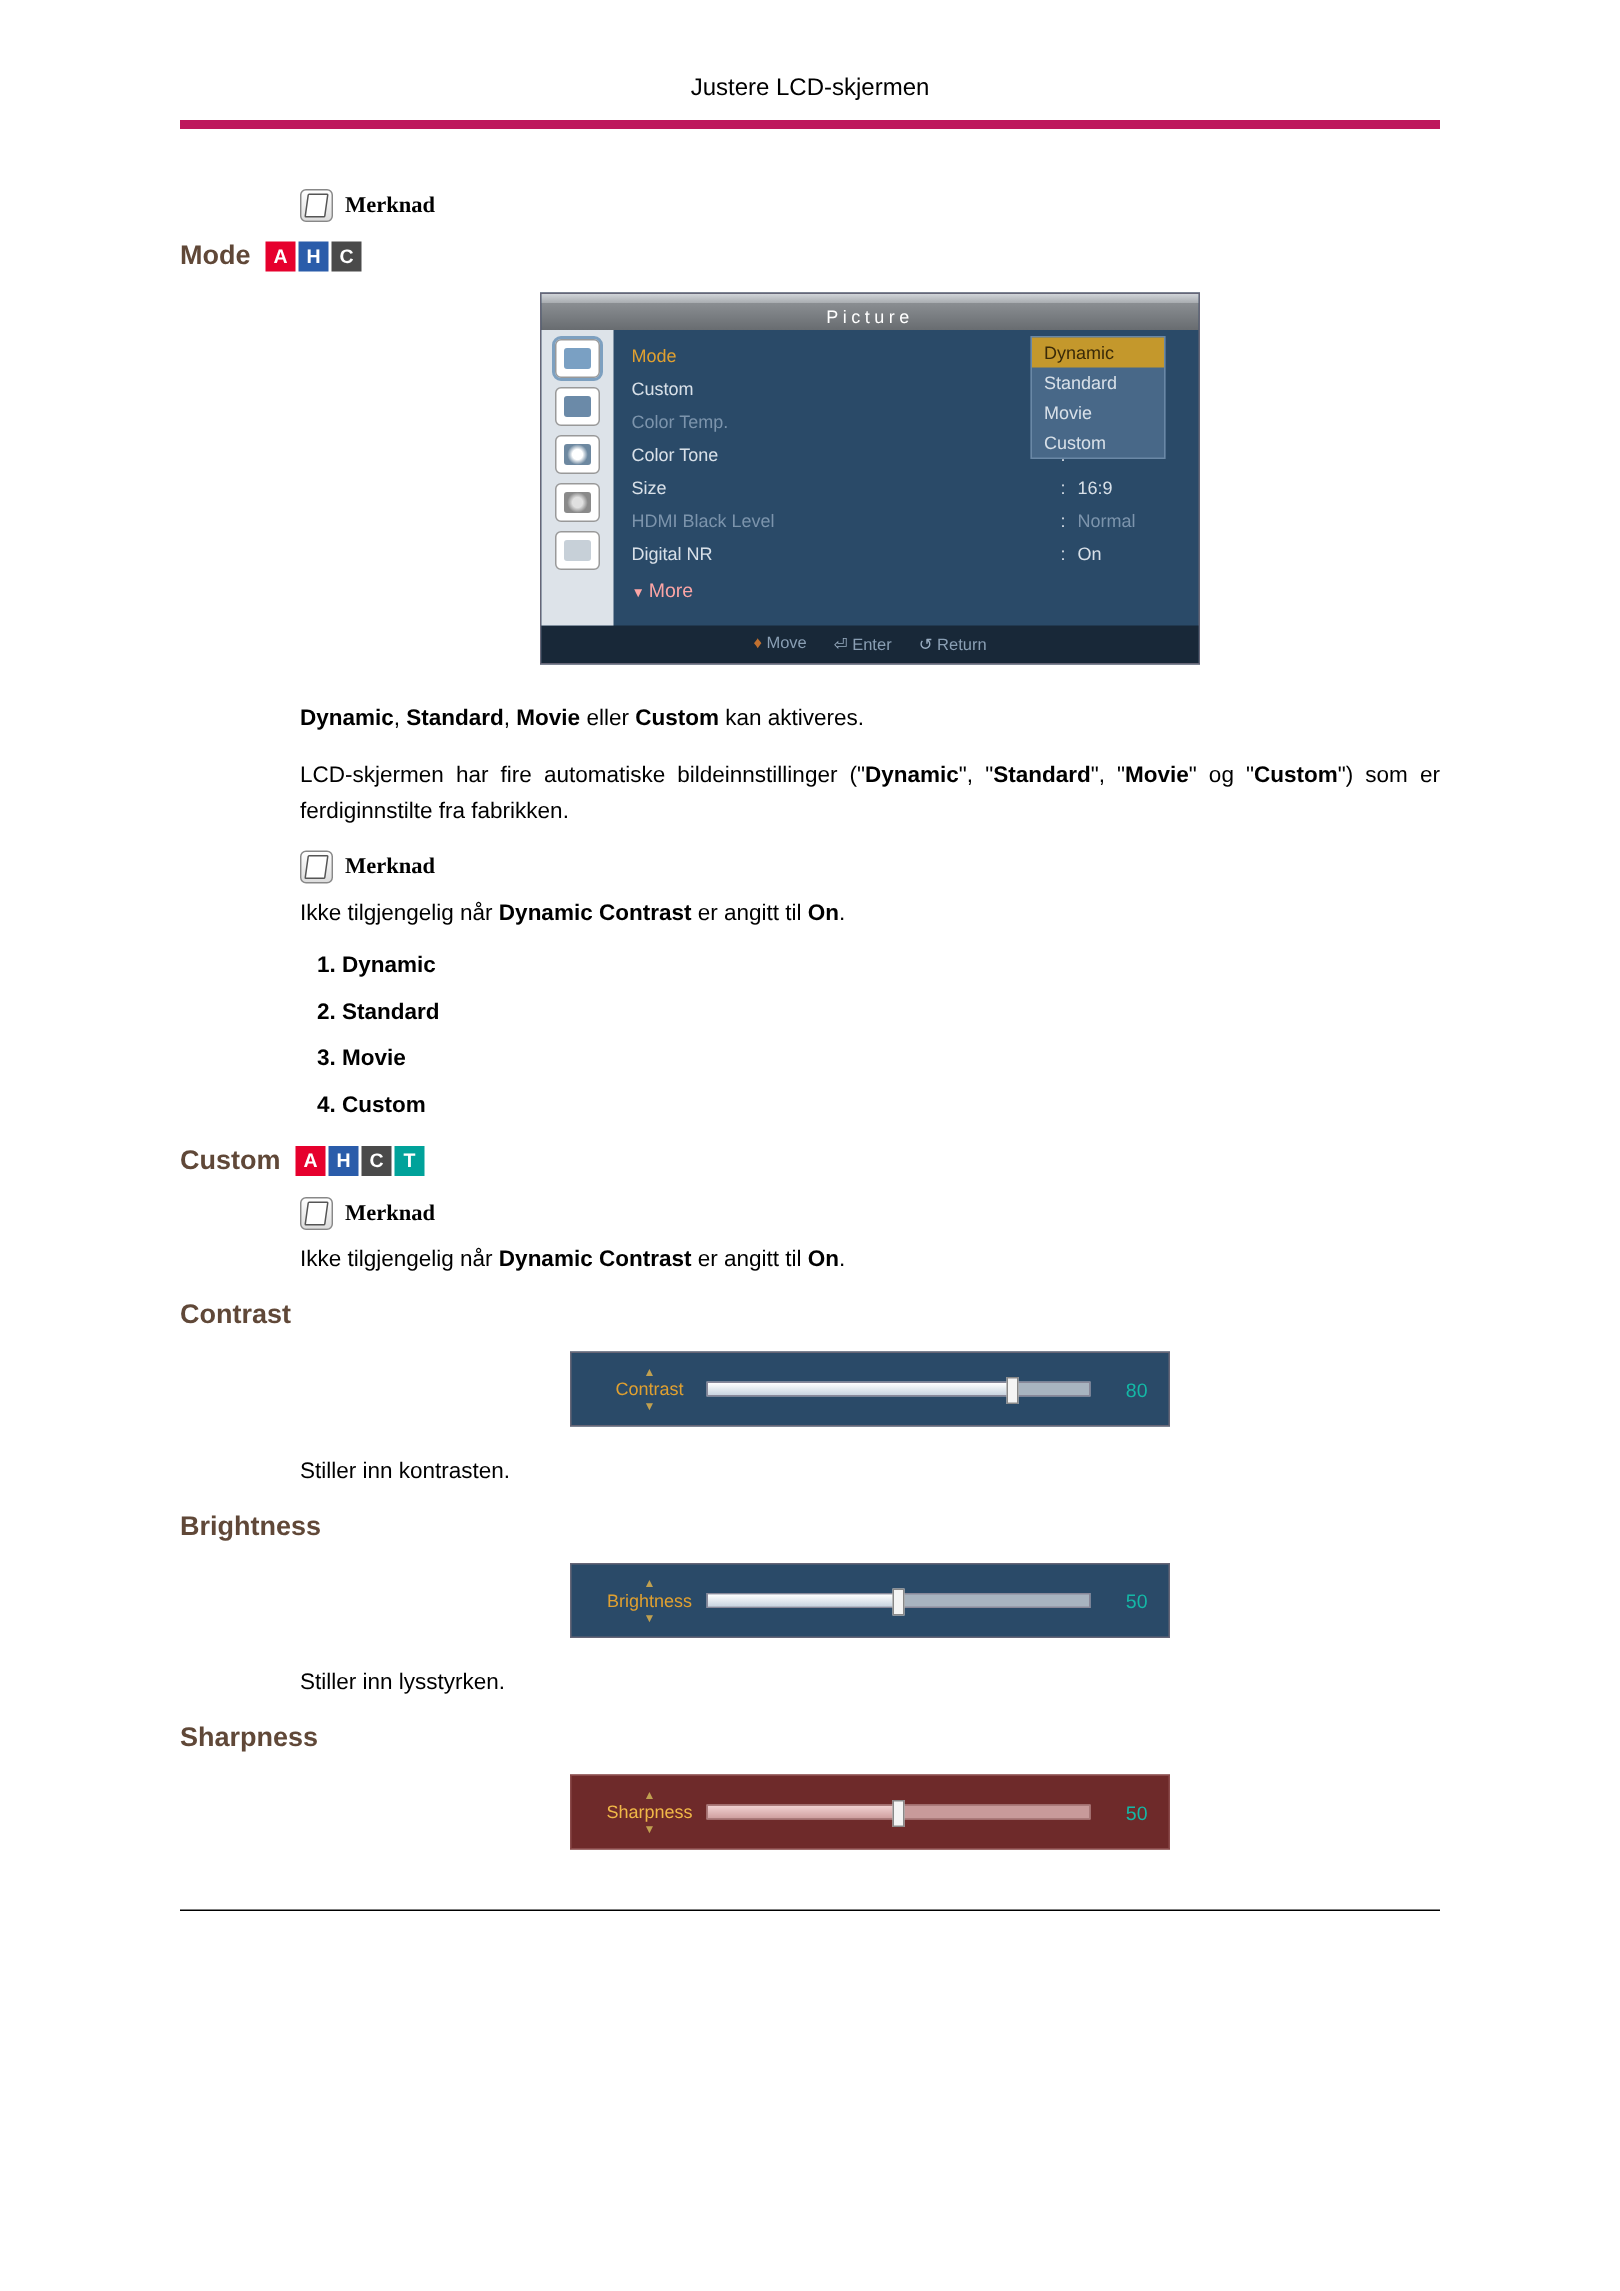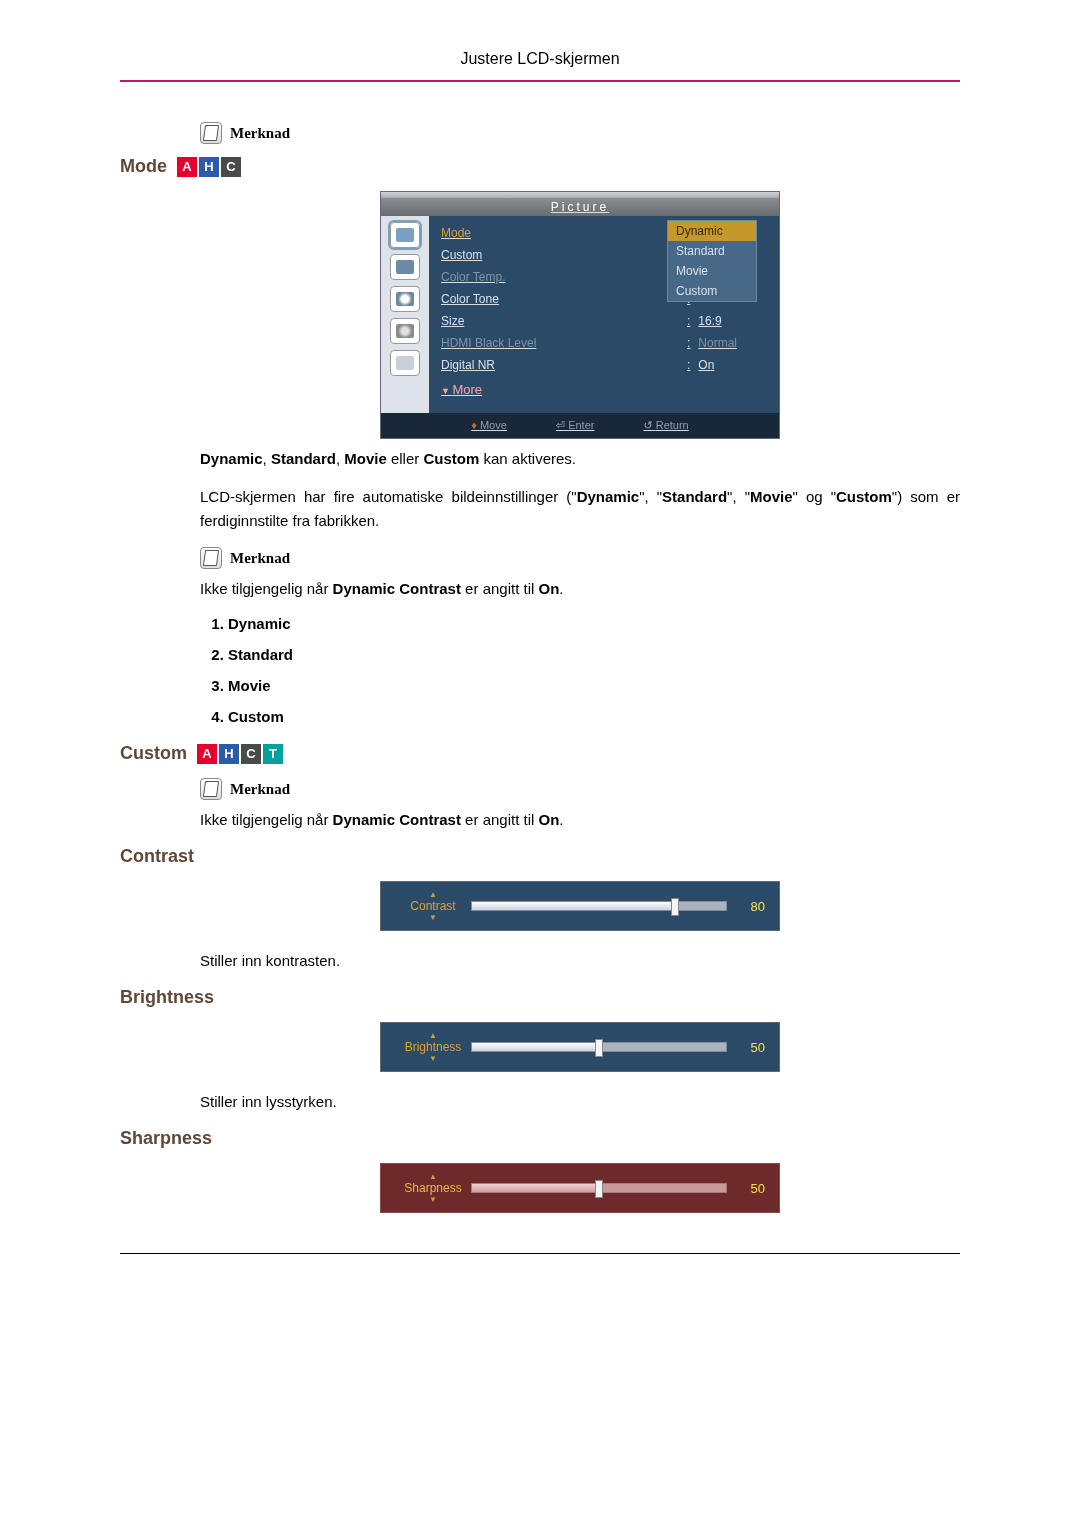--- a/index.html
+++ b/index.html
@@ -1,32 +1,32 @@
 <!DOCTYPE html>
 <html><head>
 <meta charset="utf-8">
 <style>
   * { margin: 0; padding: 0; box-sizing: border-box; }
   body { font-family: Arial, sans-serif; background: #fff; color: #000; width: 1080px; padding: 50px 120px; }
-  .page-header { text-align: center; font-size: 16px; padding-bottom: 12px; border-bottom: 2px solid #be185d; margin-bottom: 40px; }
+  .page-header { text-align: center; font-size: 16px; padding-bottom: 12px; border-bottom: 6px solid #be185d; margin-bottom: 40px; }
   .content { margin-left: 80px; }
   .note-row { display: flex; align-items: center; gap: 8px; margin: 8px 0; font-family: Liberation Serif, serif; }
   .note-icon { width: 22px; height: 22px; border: 1px solid #888; border-radius: 4px; background: linear-gradient(#fff,#ddd); position: relative; display: flex; align-items: center; justify-content: center; }
   .note-icon::before { content: ""; width: 12px; height: 14px; border: 1px solid #555; border-radius: 1px; background: #fff; transform: skewX(-8deg); }
   .note-label { font-weight: bold; font-size: 15px; }
   ul.bullets { list-style: disc; margin: 10px 0 20px 20px; }
   ul.bullets li { font-size: 15px; margin-bottom: 18px; line-height: 1.5; }
   .section-title { font-weight: bold; font-size: 18px; color: #604838; margin: 12px 0 14px -80px; display: flex; align-items: center; gap: 10px; }
   .badges { display: flex; gap: 2px; }
   .badge { width: 20px; height: 20px; color: #fff; font-weight: bold; font-size: 13px; display: flex; align-items: center; justify-content: center; font-family: Arial; }
   .badge.A { background: #e6002d; }
   .badge.H { background: #2a5caa; }
   .badge.C { background: #4a4a4a; }
   .badge.T { background: #00a29a; }
-  .osd { width: 400px; margin: 8px auto 8px; border: 1px solid #667; background: #2a4a68; color: #dcdcdc; font-size: 12px; text-decoration: underline; }
+  .osd { width: 440px; margin: 8px auto 24px; border: 1px solid #667; background: #2a4a68; color: #dcdcdc; font-size: 12px; }
   .osd-top { height: 6px; background: linear-gradient(#d0d4d8,#a8acb0); }
   .osd-title { text-align: center; font-size: 12px; color: #fff; background: linear-gradient(#8a8e92,#686c70); padding: 2px 0; letter-spacing: 3px; }
   .osd-body { display: flex; }
   .osd-side { width: 48px; background: #dde3e9; display: flex; flex-direction: column; align-items: center; padding-top: 6px; gap: 6px; }
   .side-ic { width: 30px; height: 26px; border: 1px solid #999; border-radius: 4px; background: #fff; position: relative; }
   .side-ic.sel { outline: 2px solid #7da0c0; }
   .side-ic::after { content: ""; position: absolute; inset: 5px; background: #7aa0c3; border-radius: 2px; }
   .side-ic.i2::after { background: #6b8aa8; }
   .side-ic.i3::after { background: radial-gradient(circle,#fff 30%,#6d88a0 60%); }
   .side-ic.i4::after { background: radial-gradient(circle,#e0e0e0 30%,#8a8a8a 60%); }
@@ -36,38 +36,38 @@
   .osd-row.first .lab { color: #e0a030; }
   .osd-row .lab { color: #d8e0e8; }
   .osd-row.dim .lab, .osd-row.dim .val { color: #7c94ac; }
   .osd-row .val { color: #d8e0e8; min-width: 80px; }
   .colon { color: #d8e0e8; margin-right: 8px; }
   .popup { position: absolute; right: 22px; top: 4px; width: 90px; background: #486888; border: 1px solid #6a88a6; }
   .popup div { padding: 3px 8px; font-size: 12px; color: #d8e0e8; }
   .popup .hi { background: #c4982c; color: #3a2a08; }
   .more-row { color: #fca5a5; font-size: 13px; padding: 6px 2px 2px; }
   .more-row::before { content: "▼ "; font-size: 9px; }
-  .osd-foot { background: #182838; display: flex; justify-content: center; gap: 49px; padding: 6px; font-size: 11px; }
+  .osd-foot { background: #182838; display: flex; justify-content: center; gap: 18px; padding: 6px; font-size: 11px; }
   .osd-foot span { color: #8a9fb4; }
   .osd-foot .m1::before { content: "♦ "; color: #c07030; }
   .osd-foot .m2::before { content: "⏎ "; color: #9aaec2; }
   .osd-foot .m3::before { content: "↺ "; color: #9aaec2; }
   .body-text { font-size: 15px; line-height: 1.6; margin: 8px 0 14px; text-align: justify; }
   ol.num { list-style: decimal; margin: 6px 0 18px 28px; }
   ol.num li { font-size: 15px; margin-bottom: 14px; font-weight: bold; }
   .slider-box { width: 400px; margin: 10px auto 18px; background: #2a4a68; border: 1px solid #667; }
   .slider-box.red { background: #6e2a2a; border-color: #8a4a4a; }
   .slider-row { display: flex; align-items: center; padding: 8px 14px; }
   .slab { width: 76px; text-align: center; color: #e0a030; font-size: 12px; position: relative; }
   .slab::before { content: "▲"; display: block; font-size: 8px; color: #c0a050; }
   .slab::after { content: "▼"; display: block; font-size: 8px; color: #c0a050; }
   .track { flex: 1; height: 10px; background: #a8b4c0; position: relative; border: 1px solid #889; }
   .fill { position: absolute; left: 0; top: 0; bottom: 0; background: linear-gradient(#fff,#c8d4e0); }
   .thumb { position: absolute; top: -4px; width: 8px; height: 18px; background: #f4f4f4; border: 1px solid #888; }
-  .sval { width: 38px; text-align: right; color: #fde047; font-size: 13px; }
+  .sval { width: 38px; text-align: right; color: #14b8a6; font-size: 13px; }
   .slider-box.red .slab { color: #f0b848; }
   .slider-box.red .track { background: #c89a9a; border-color: #aa7a7a; }
   .slider-box.red .fill { background: linear-gradient(#f0d0d0,#d0a0a0); }
   .page-foot { border-top: 1px solid #000; margin-top: 40px; }
   b { font-weight: bold; }
 </style>
 </head>
 <body>
 
 <div class="page-header">Justere LCD-skjermen</div>

